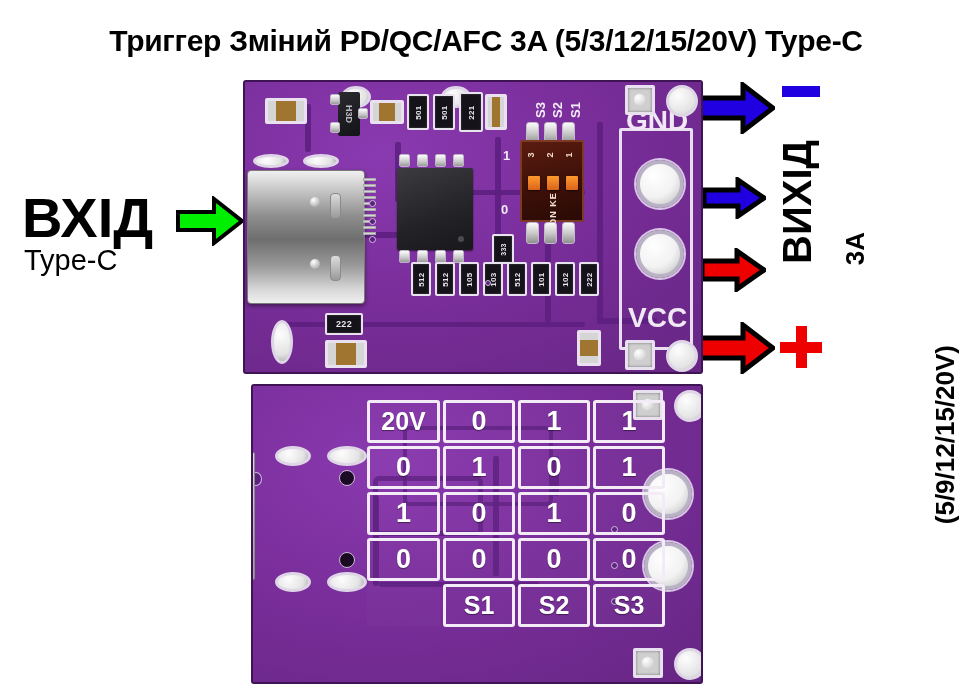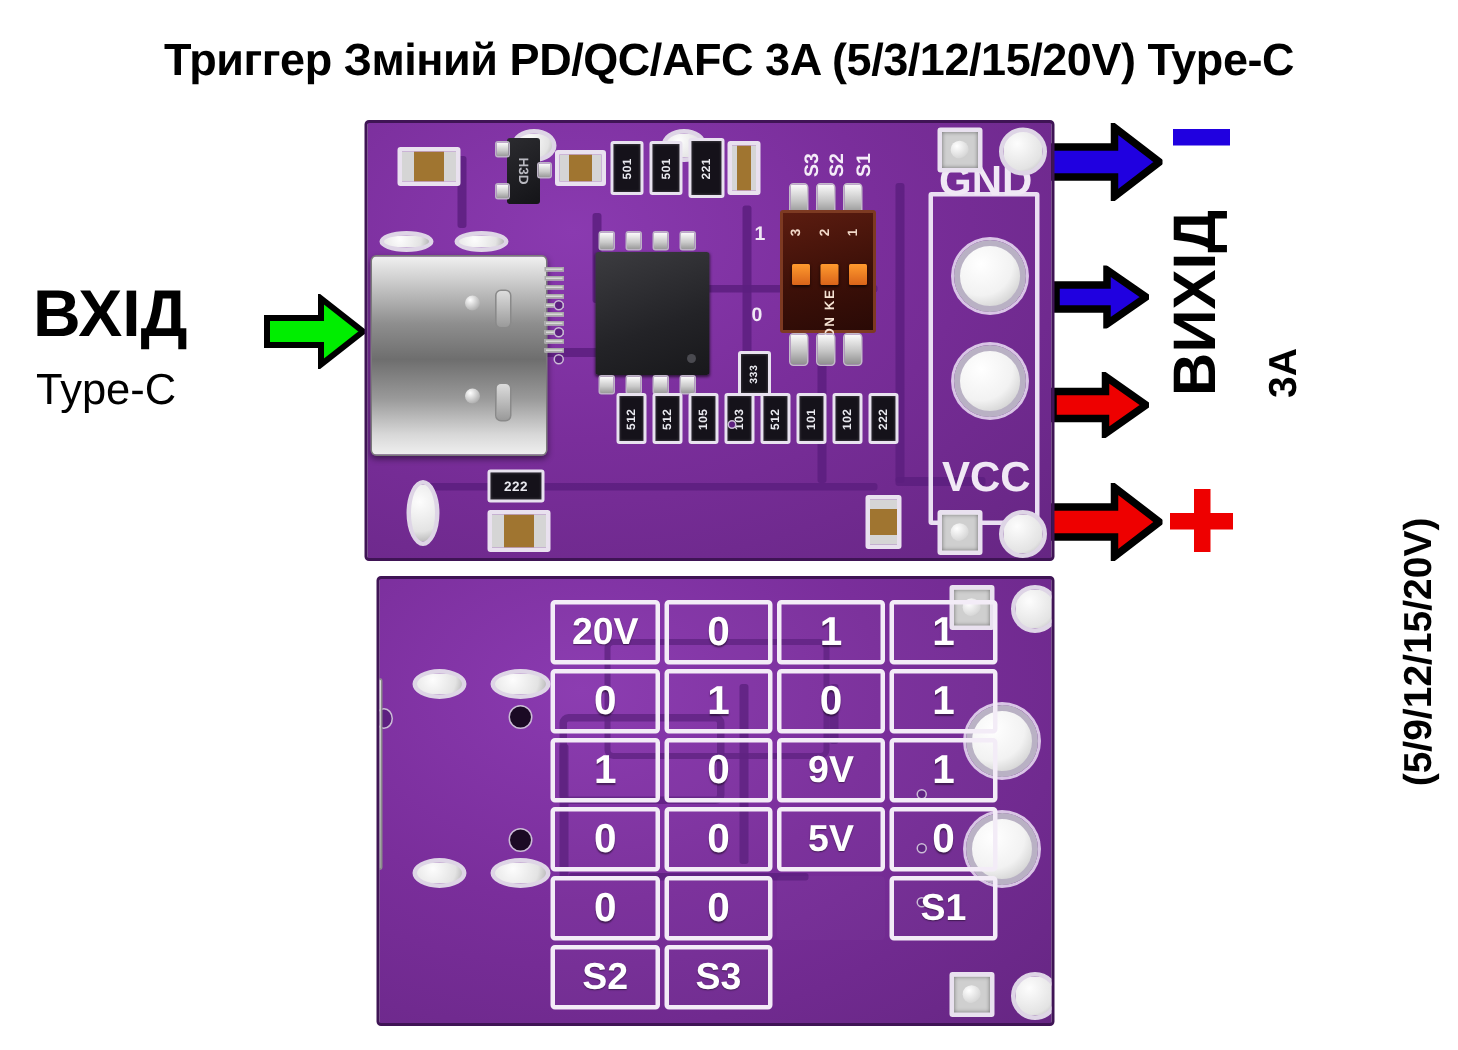--- a/index.html
+++ b/index.html
@@ -19,21 +19,21 @@
     font-size: 30px;
     font-weight: bold;
     color: #000;
     letter-spacing: -0.3px;
     white-space: nowrap;
   }
 
   
   .in-main {
     position: absolute; left: 22px; top: 185px;
-    font-size: 44px; font-weight: bold; color:#000; letter-spacing: 0px;
+    font-size: 56px; font-weight: bold; color:#000; letter-spacing: 0px;
   }
   .in-sub {
     position: absolute; left: 24px; top: 244px;
     font-size: 29px; font-weight: normal; color:#000;
   }
 
   
   .arrow { position: absolute; }
   .arrow svg { display:block; }
 
@@ -461,26 +461,24 @@
     <div class="vcell bit">1</div>
 
     <div class="vcell bit">0</div>
     <div class="vcell bit">1</div>
     <div class="vcell bit">0</div>
 
     <div class="vcell bit">1</div>
     <div class="vcell bit">1</div>
     <div class="vcell bit">0</div>
 
-    <div class="vcell lbl">9V</div>
-    <div class="vcell bit">1</div>
-    <div class="vcell bit">0</div>
-    <div class="vcell bit">0</div>
-
-    <div class="vcell lbl">5V</div>
+    <div class="vcell bit">1</div>
+    <div class="vcell bit">0</div>
+    <div class="vcell bit">0</div>
+
     <div class="vcell bit">0</div>
     <div class="vcell bit">0</div>
     <div class="vcell bit">0</div>
 
     <div class="vcell empty"></div>
     <div class="vcell sw">S1</div>
     <div class="vcell sw">S2</div>
     <div class="vcell sw">S3</div>
   </div>
 </div>

